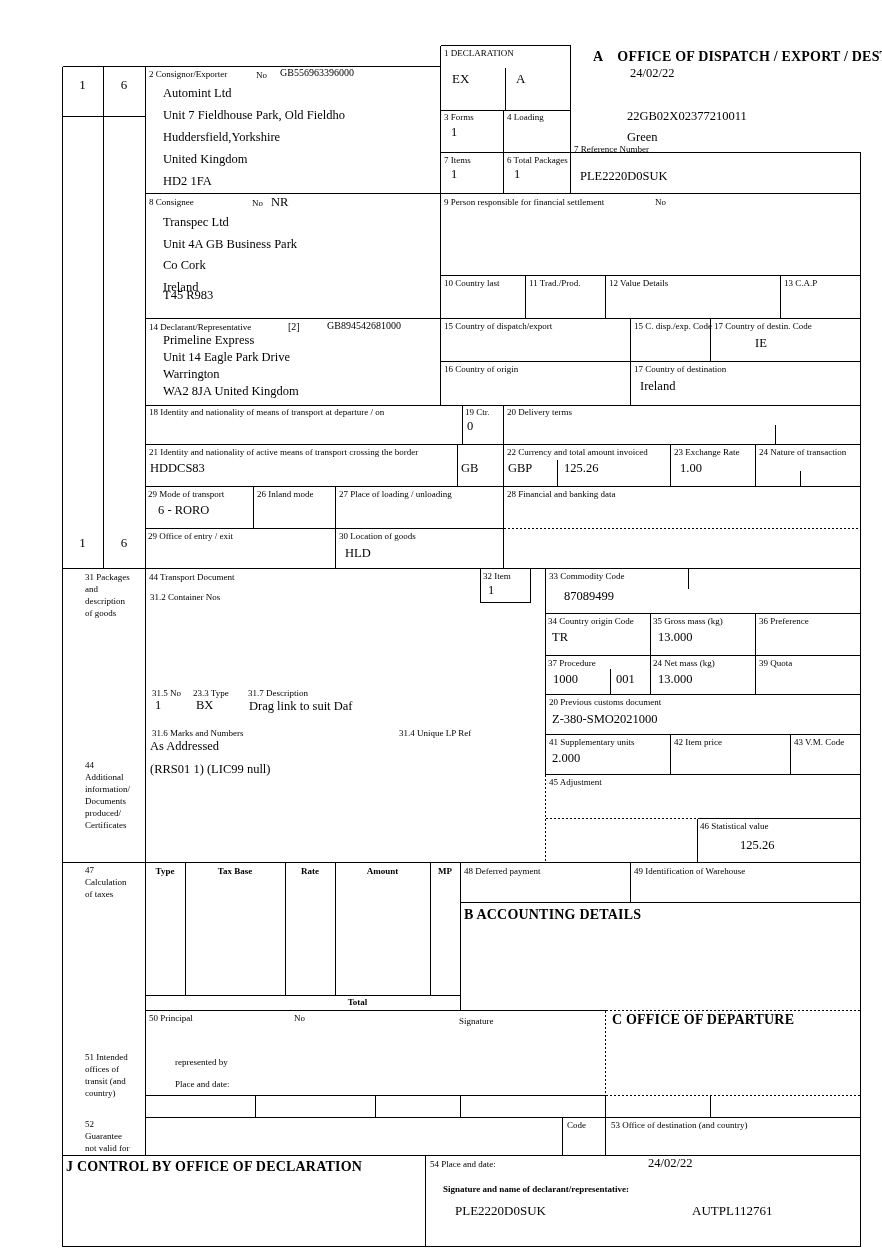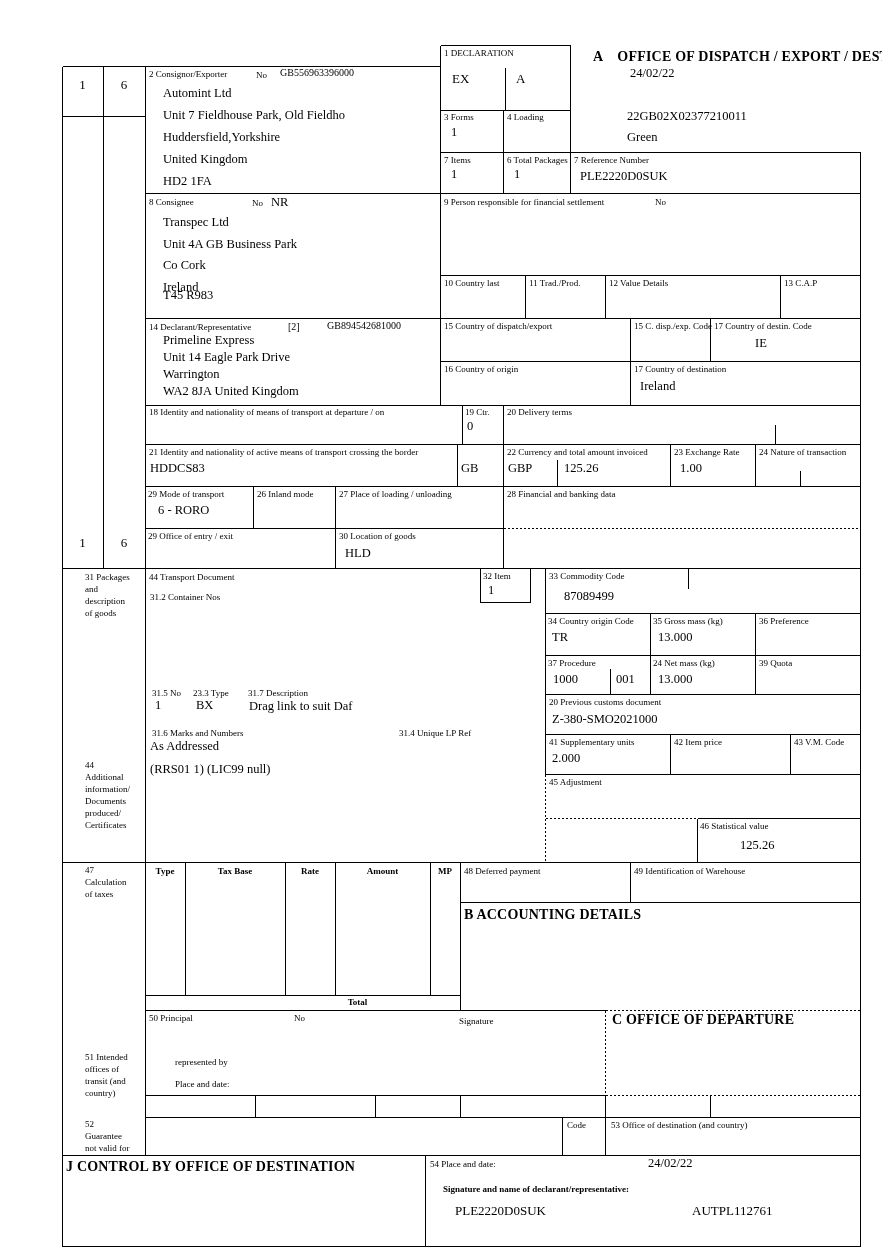--- a/index.html
+++ b/index.html
@@ -70,21 +70,21 @@
   <div class="t v" style="left:163px;top:152px">United Kingdom</div>
   <div class="t v" style="left:163px;top:174px">HD2 1FA</div>
 
   <div class="t lb" style="left:444px;top:112px">3 Forms</div>
   <div class="t v" style="left:451px;top:125px">1</div>
   <div class="t lb" style="left:507px;top:112px">4 Loading</div>
   <div class="t lb" style="left:444px;top:155px">7 Items</div>
   <div class="t v" style="left:451px;top:167px">1</div>
   <div class="t lb" style="left:507px;top:155px">6 Total Packages</div>
   <div class="t v" style="left:514px;top:167px">1</div>
-  <div class="t lb" style="left:574px;top:155px">7 Reference Number</div>
+  <div class="t lb" style="left:574px;top:144px">7 Reference Number</div>
   <div class="t v" style="left:580px;top:169px">PLE2220D0SUK</div>
 
   <div class="t lb" style="left:149px;top:197px">8 Consignee</div>
   <div class="t lb" style="left:252px;top:198px">No</div>
   <div class="t v" style="left:271px;top:195px">NR</div>
   <div class="t v" style="left:163px;top:215px">Transpec Ltd</div>
   <div class="t v" style="left:163px;top:237px">Unit 4A GB Business Park</div>
   <div class="t v" style="left:163px;top:258px">Co Cork</div>
   <div class="t v" style="left:163px;top:280px">Ireland</div>
   <div class="t v" style="left:163px;top:288px">T45 R983</div>
@@ -215,20 +215,20 @@
   <div class="t lb" style="left:85px;top:1064px">offices of</div>
   <div class="t lb" style="left:85px;top:1076px">transit (and</div>
   <div class="t lb" style="left:85px;top:1088px">country)</div>
 
   <div class="t lb" style="left:85px;top:1119px">52</div>
   <div class="t lb" style="left:85px;top:1131px">Guarantee</div>
   <div class="t lb" style="left:85px;top:1143px">not valid for</div>
   <div class="t lb" style="left:567px;top:1120px">Code</div>
   <div class="t lb" style="left:611px;top:1120px">53 Office of destination (and country)</div>
 
-  <div class="t sec" style="left:66px;top:1159px">J CONTROL BY OFFICE OF DESTINATION</div>
+  <div class="t sec" style="left:66px;top:1159px">J CONTROL BY OFFICE OF DECLARATION</div>
   <div class="t lb" style="left:430px;top:1159px">54 Place and date:</div>
   <div class="t v" style="left:648px;top:1156px">24/02/22</div>
   <div class="t lb b" style="left:443px;top:1184px">Signature and name of declarant/representative:</div>
   <div class="t v13" style="left:455px;top:1204px">PLE2220D0SUK</div>
   <div class="t v13" style="left:692px;top:1204px">AUTPL112761</div>
 
 </div>
 
 </body></html>

